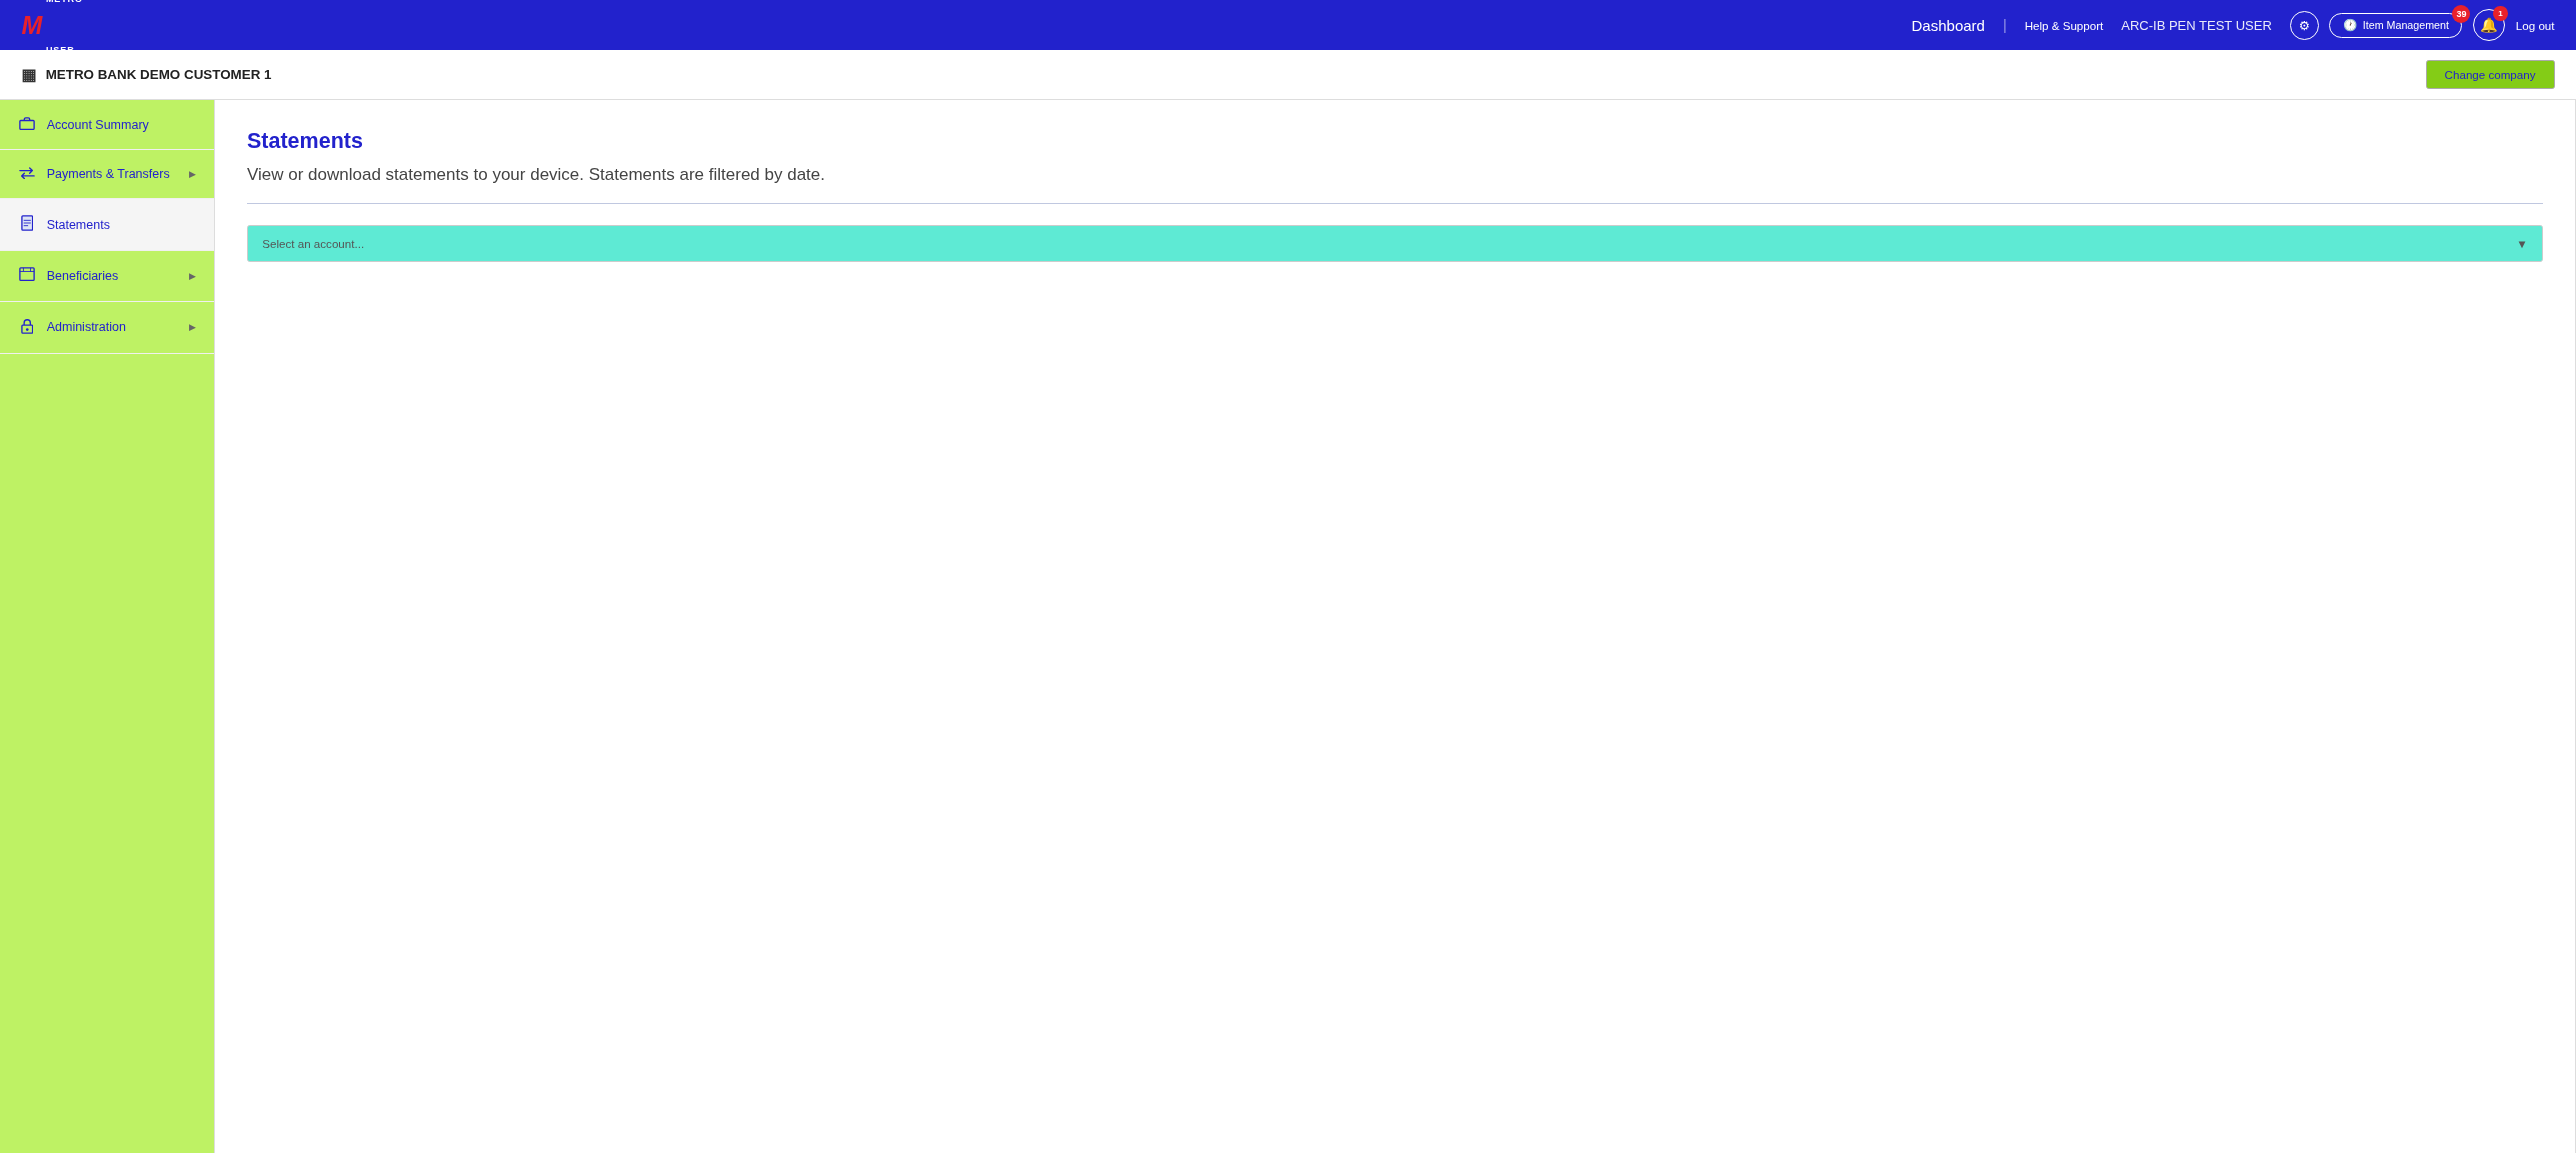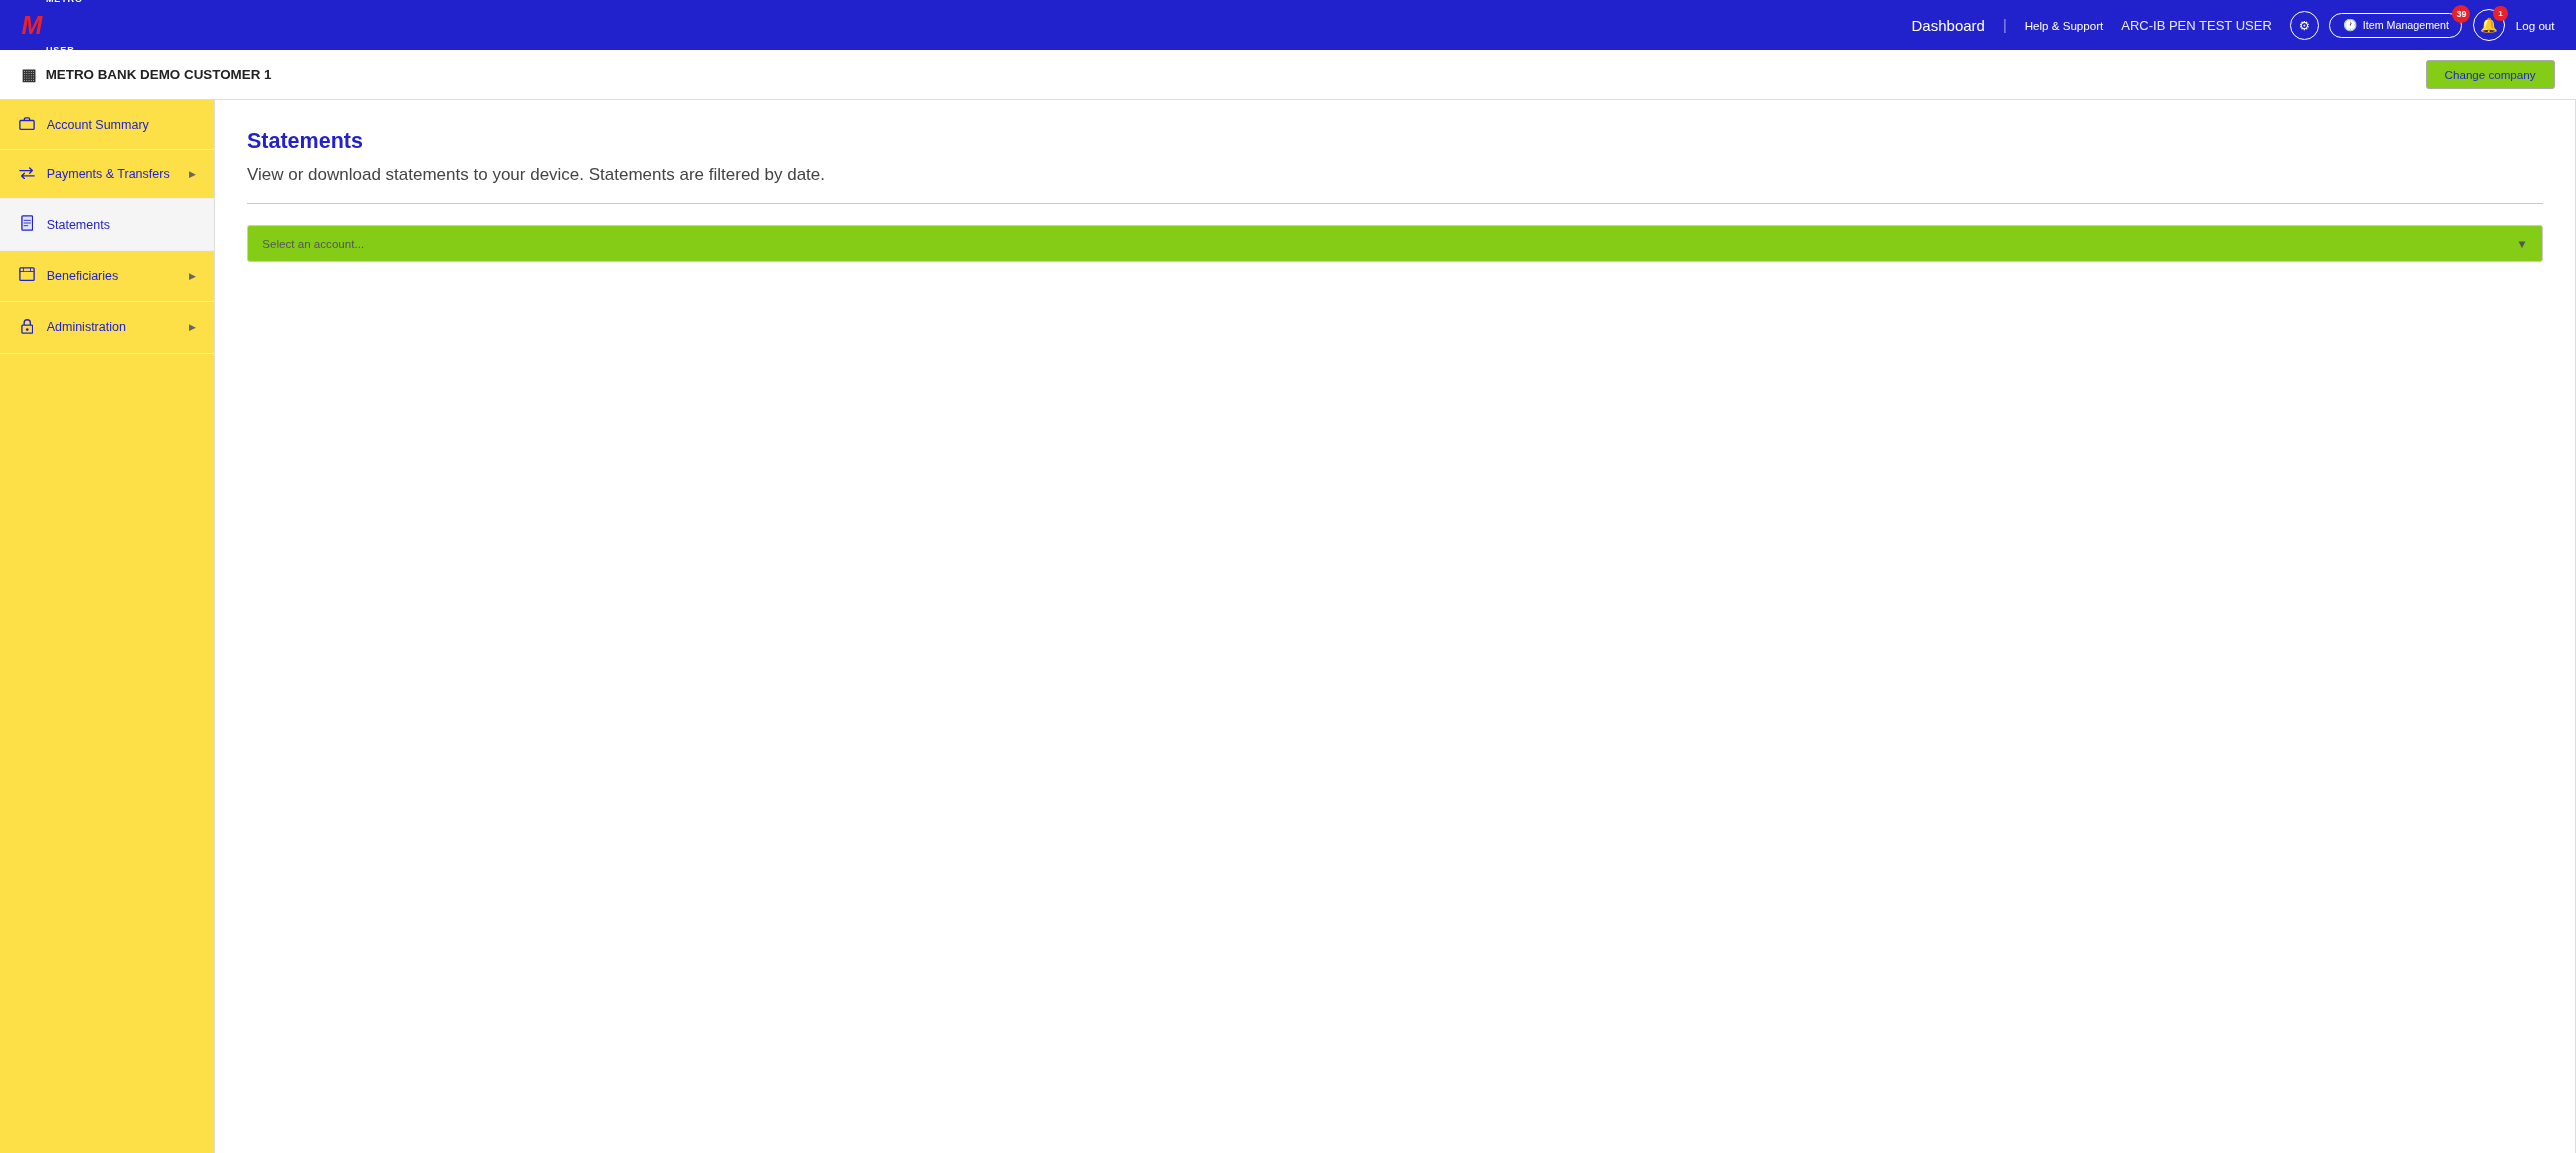--- a/index.html
+++ b/index.html
@@ -178,21 +178,21 @@
 
     
     .layout {
       display: flex;
       min-height: calc(100vh - 100px);
     }
 
     
     .sidebar {
       width: 215px;
-      background: #fde047;
+      background: #bef264;
       border-right: 0.9px solid #ddd;
       flex-shrink: 0;
     }
     .sidebar-item {
       display: flex;
       align-items: center;
       padding: 16px 18px;
       cursor: pointer;
       color: #2222cc;
       font-size: 12.5px;
@@ -244,21 +244,21 @@
       margin-bottom: 21.5px;
     }
 
     .account-select-wrapper {
       border: 0.9px solid #ccc;
       border-radius: 2.7px;
       padding: 10.7px 14.3px;
       display: flex;
       align-items: center;
       justify-content: space-between;
-      background: #84cc16;
+      background: #5eead4;
       cursor: pointer;
       max-width: 100%;
     }
     .account-select-wrapper span {
       color: #555;
       font-size: 11.6px;
     }
     .dropdown-arrow {
       font-size: 9px;
       color: #555;

